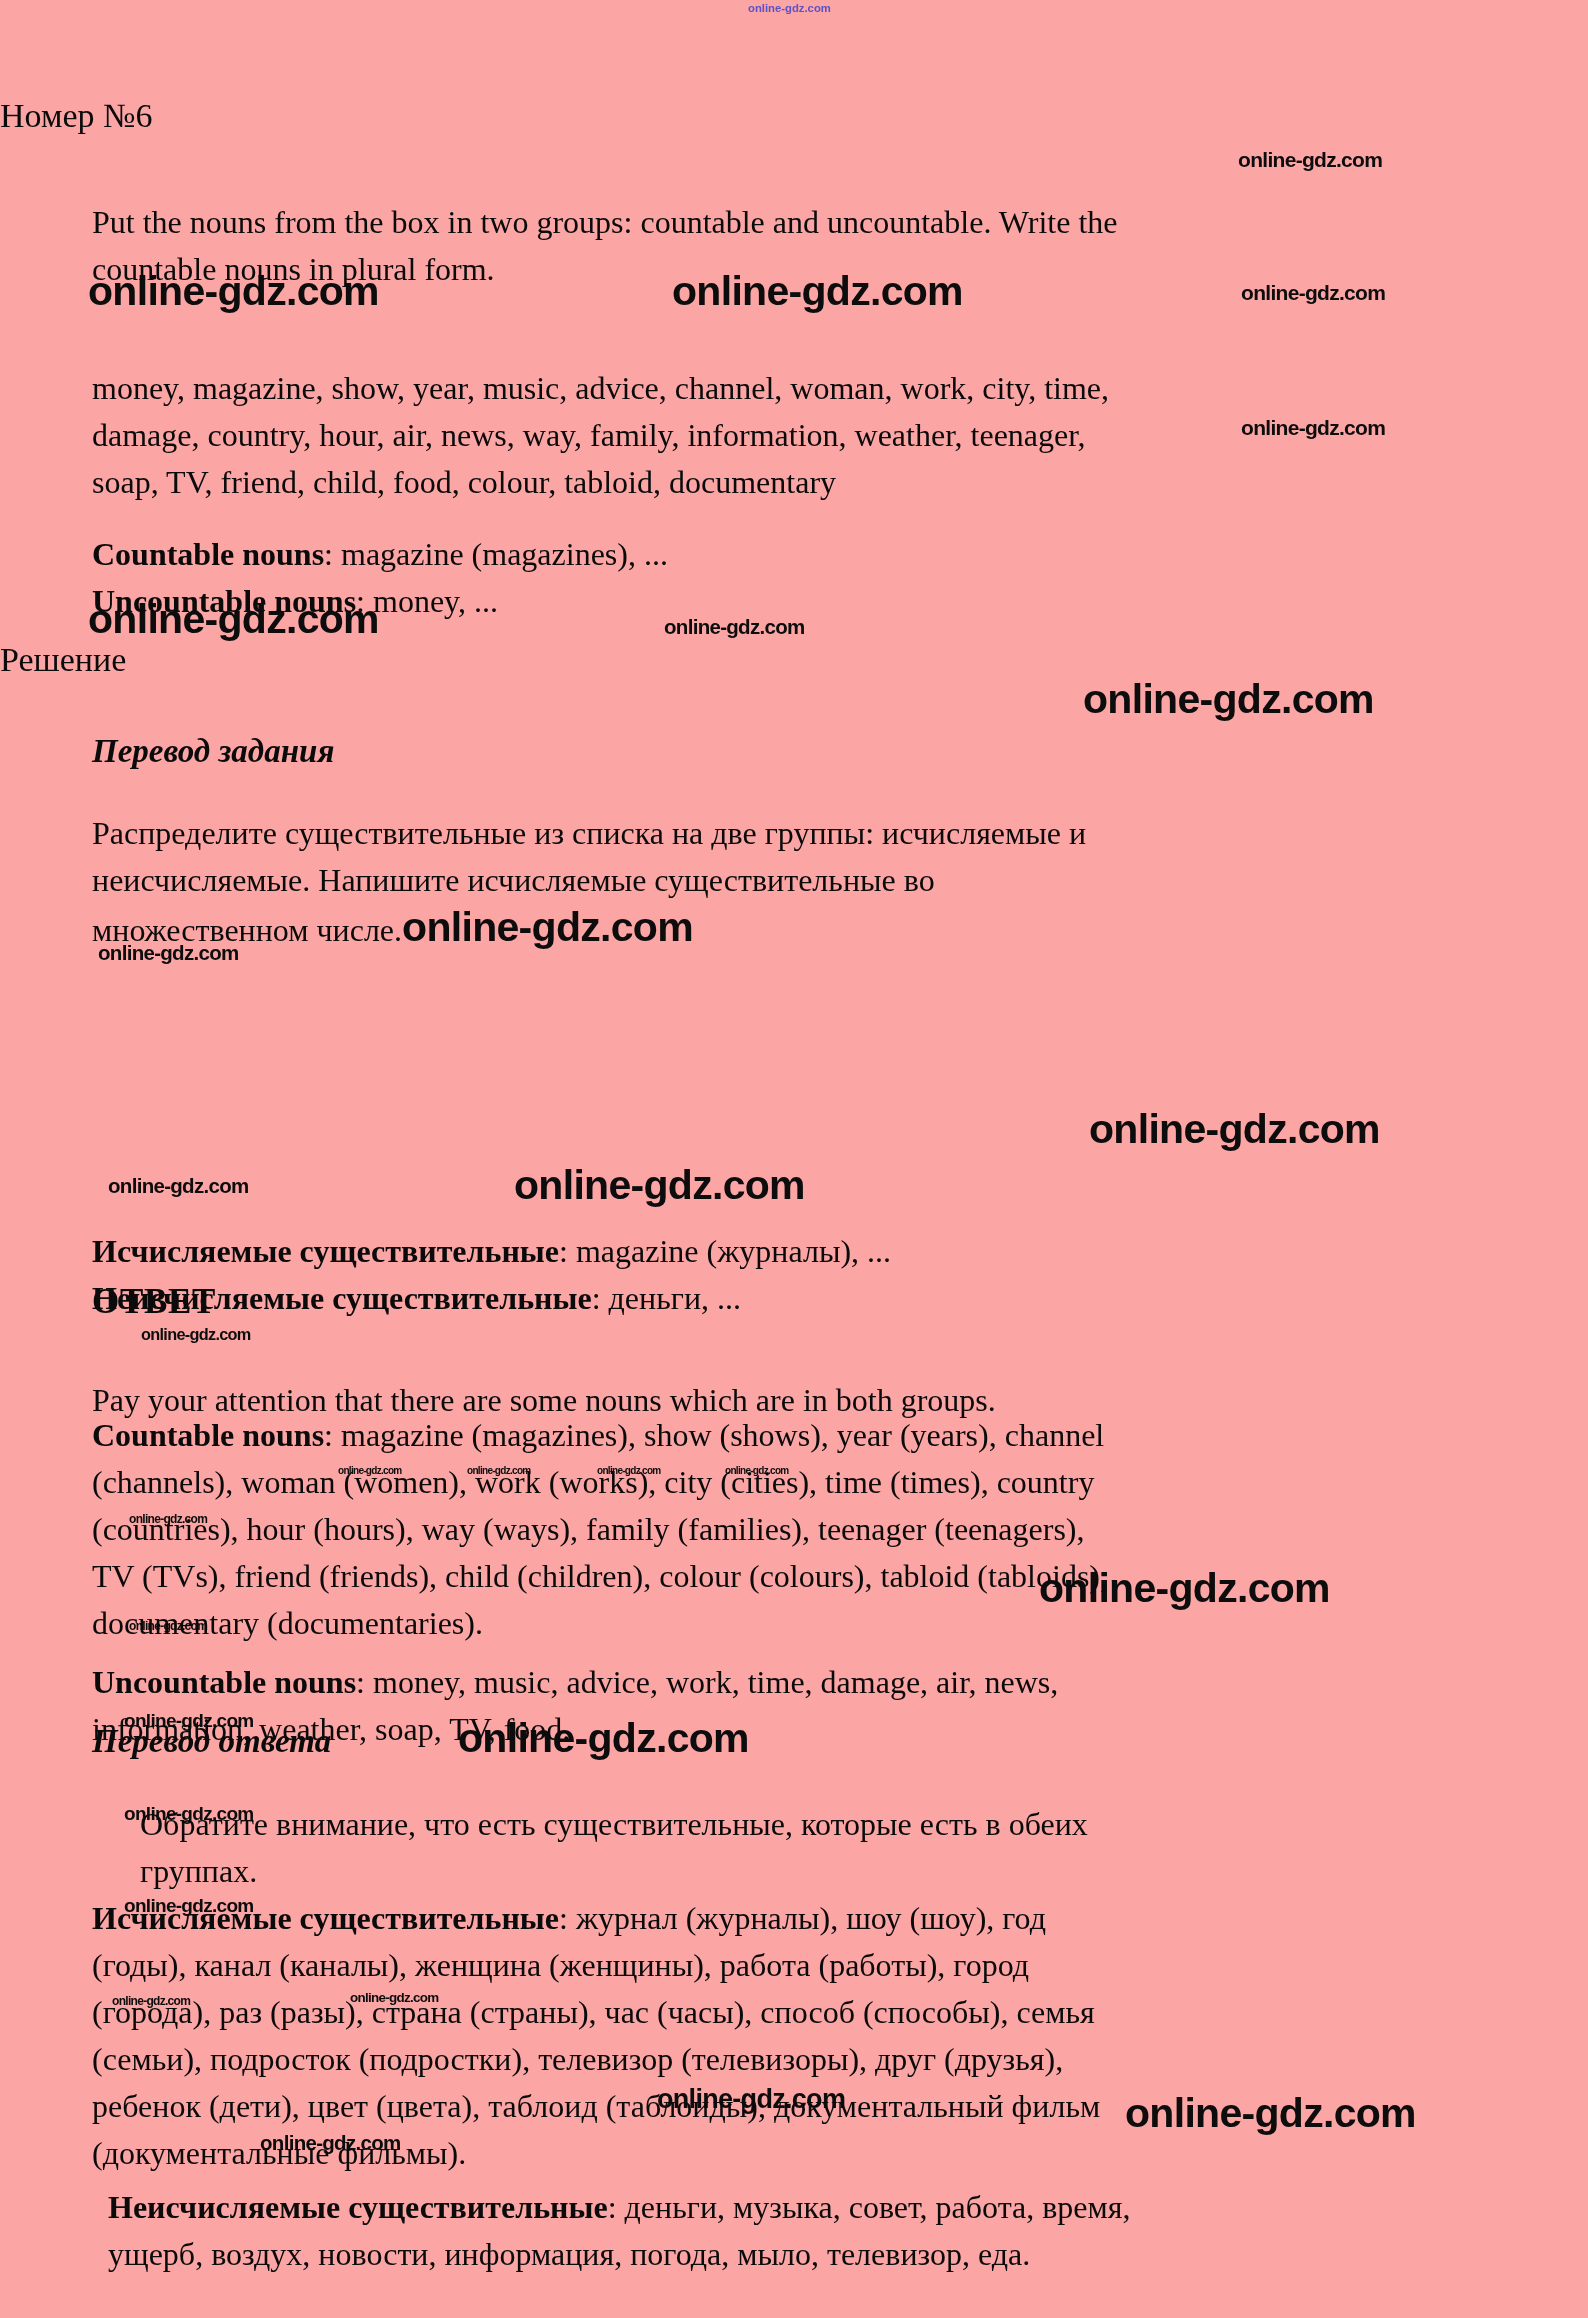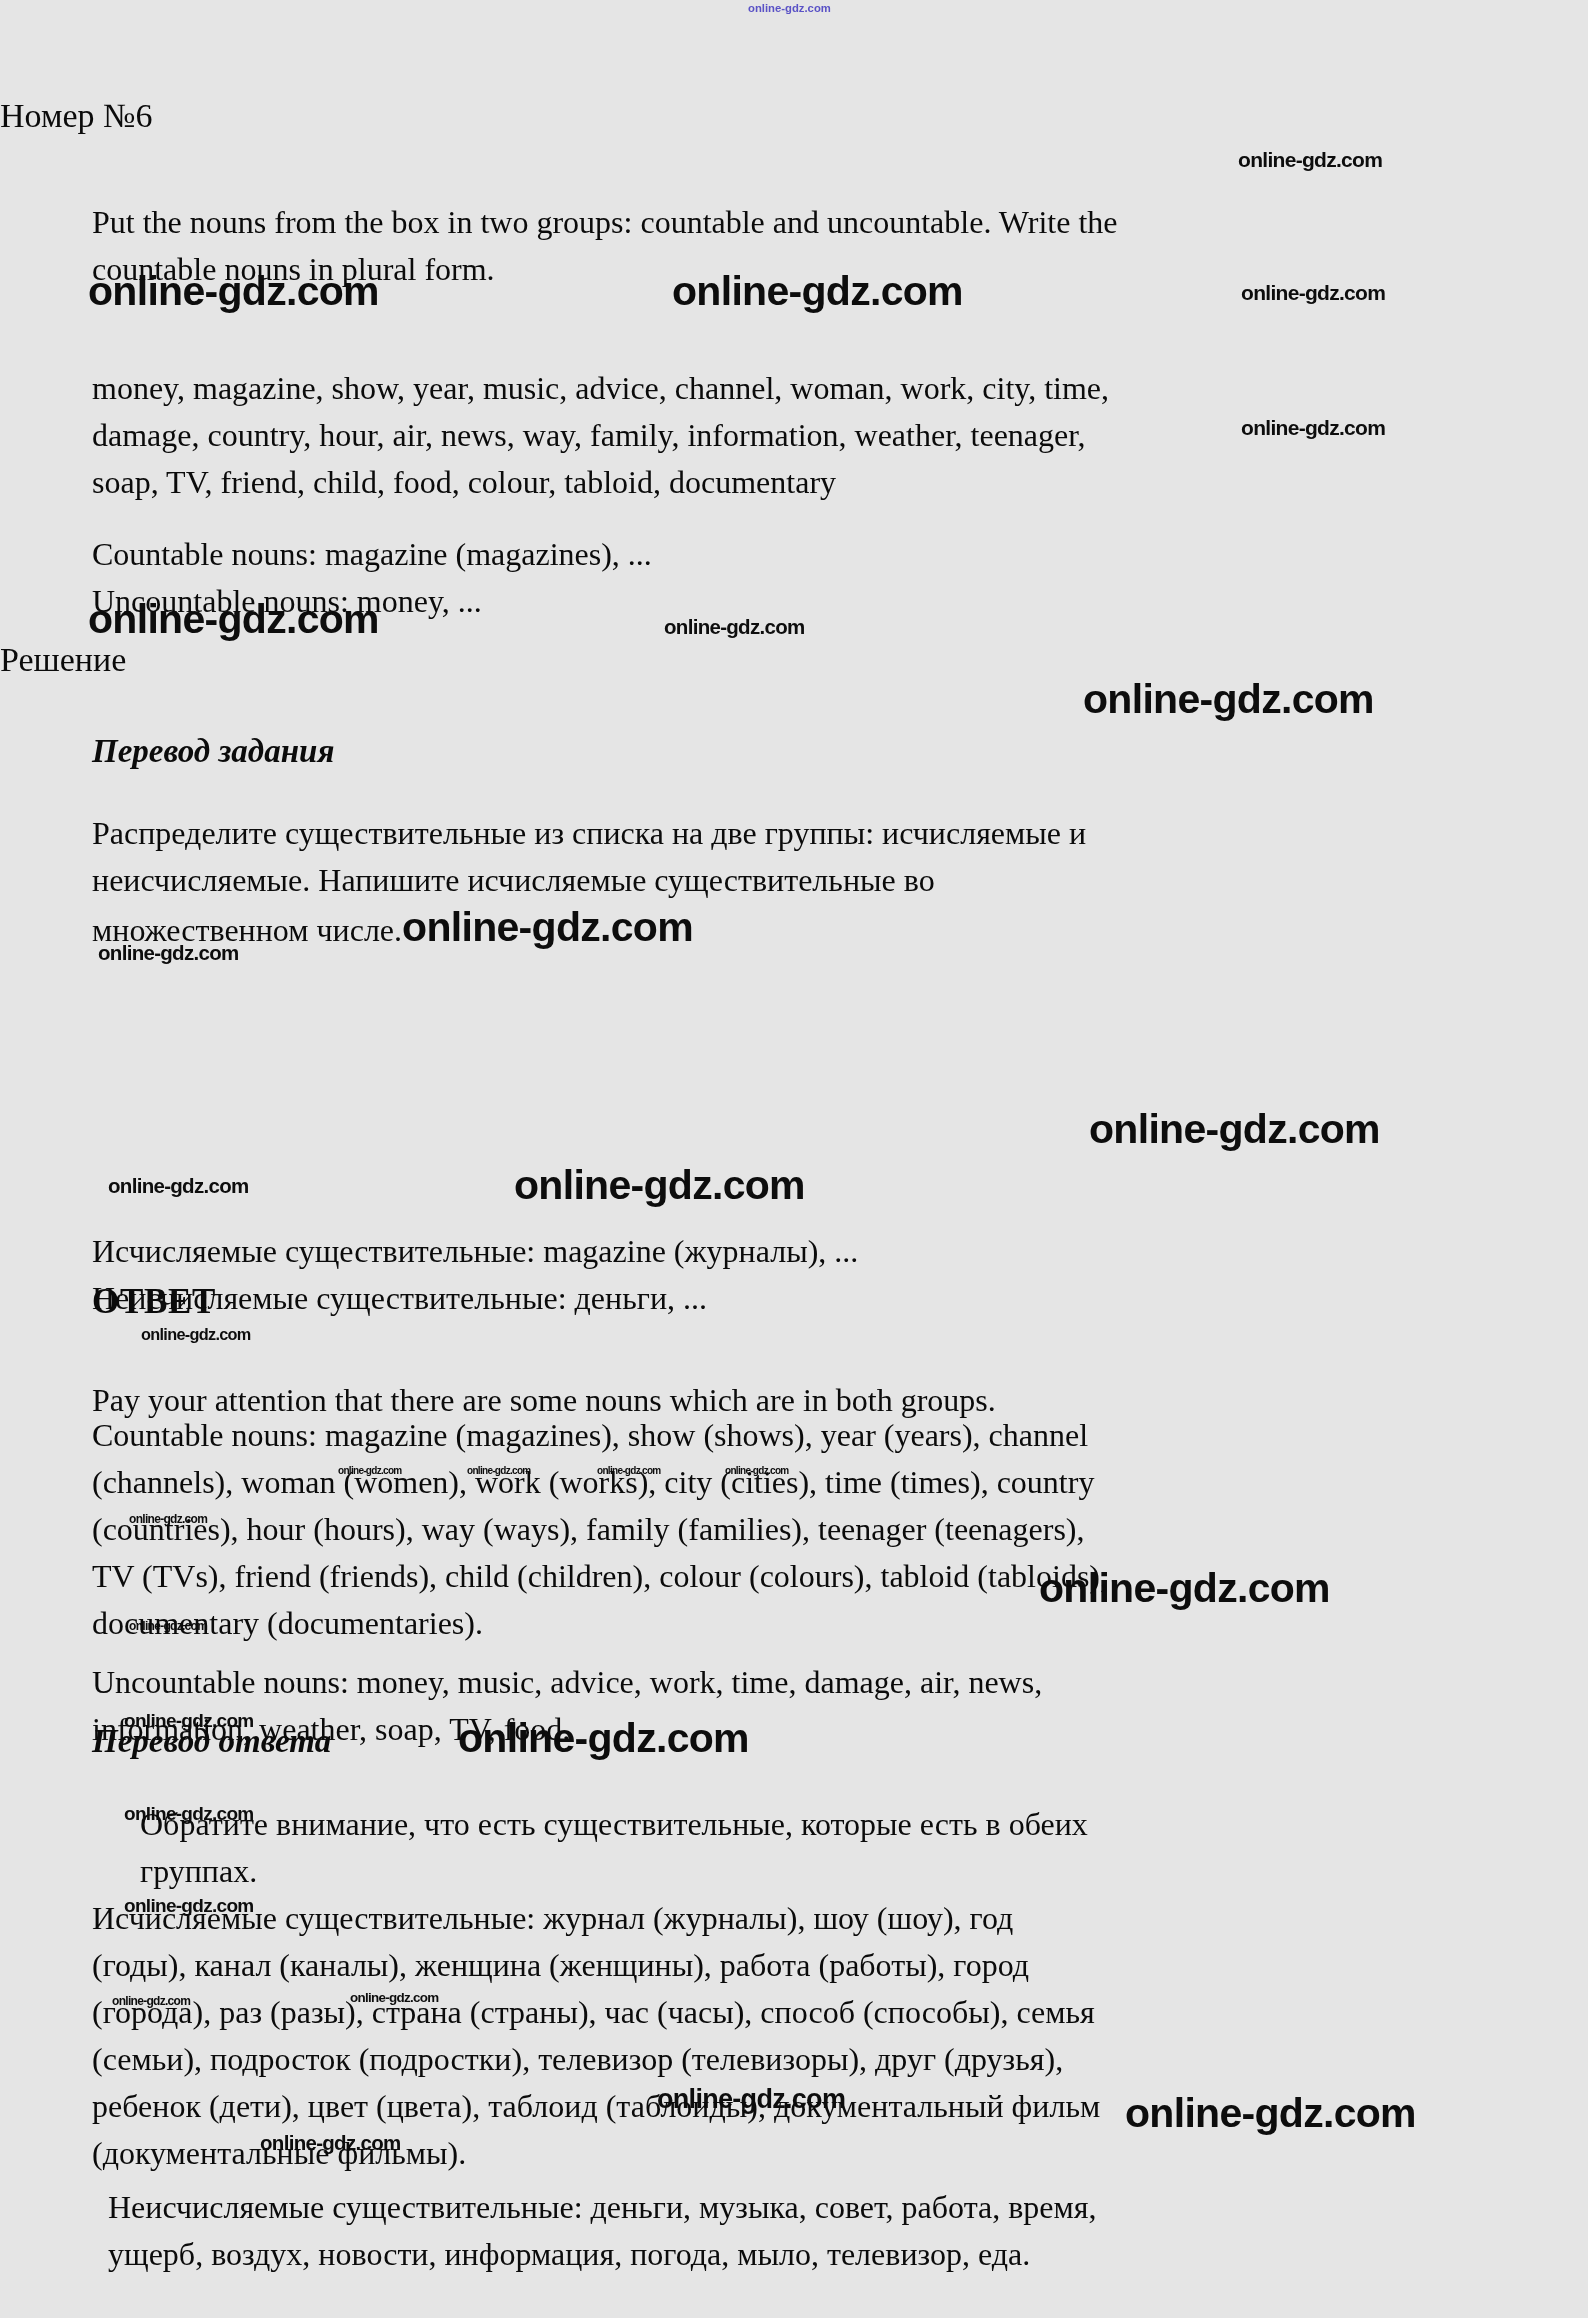--- a/index.html
+++ b/index.html
@@ -1,33 +1,33 @@
 <!DOCTYPE html>
 <html style="font-size:11.3px"><head>
 <meta charset="utf-8">
 <style>
   html,body{margin:0;padding:0;background:#ffffff;}
   .page{
     position:relative;
     width:1588px;
     height:2319px;
-    background:#e5e5e5;
+    background:#fca5a5;
     font-family:"Liberation Serif", serif;
     color:#0b0b0b;
     overflow:hidden;
   }
   .para{
     position:absolute;
     left:92px;
     width:1456px;
     font-size:32px;
     line-height:47px;
     white-space:pre-line;
   }
-  .para b{font-weight:normal;}
+  .para b{font-weight:bold;}
   .h-center{
     position:absolute;
     left:0;
     width:1534px;
     text-align:left;
     font-size:34px;
     line-height:40px;
   }
   .h-italic{
     position:absolute;

